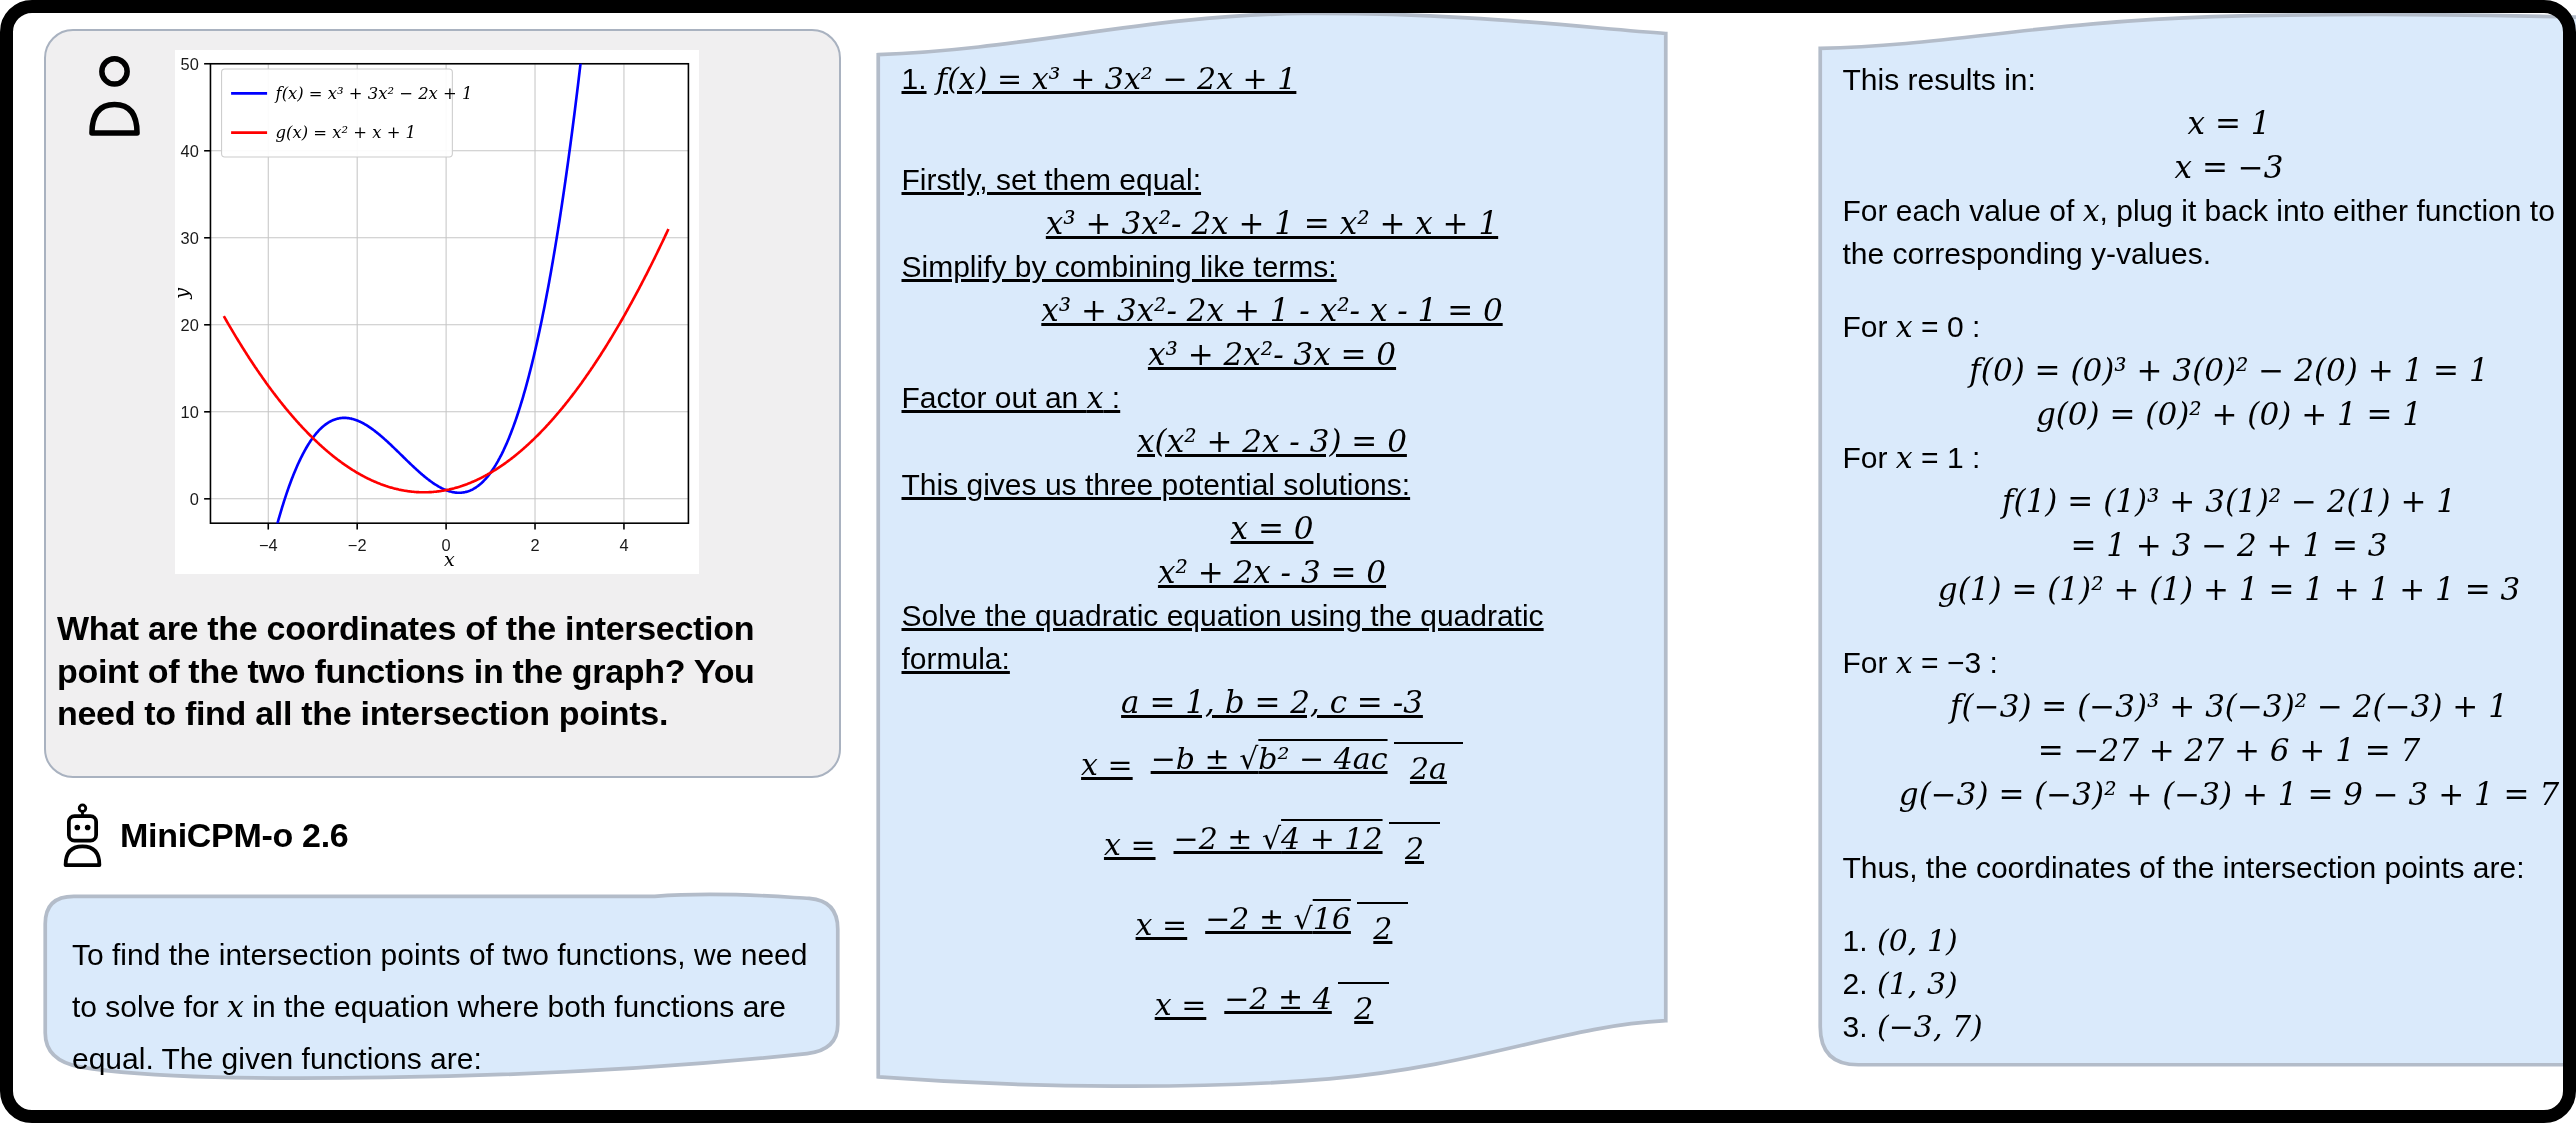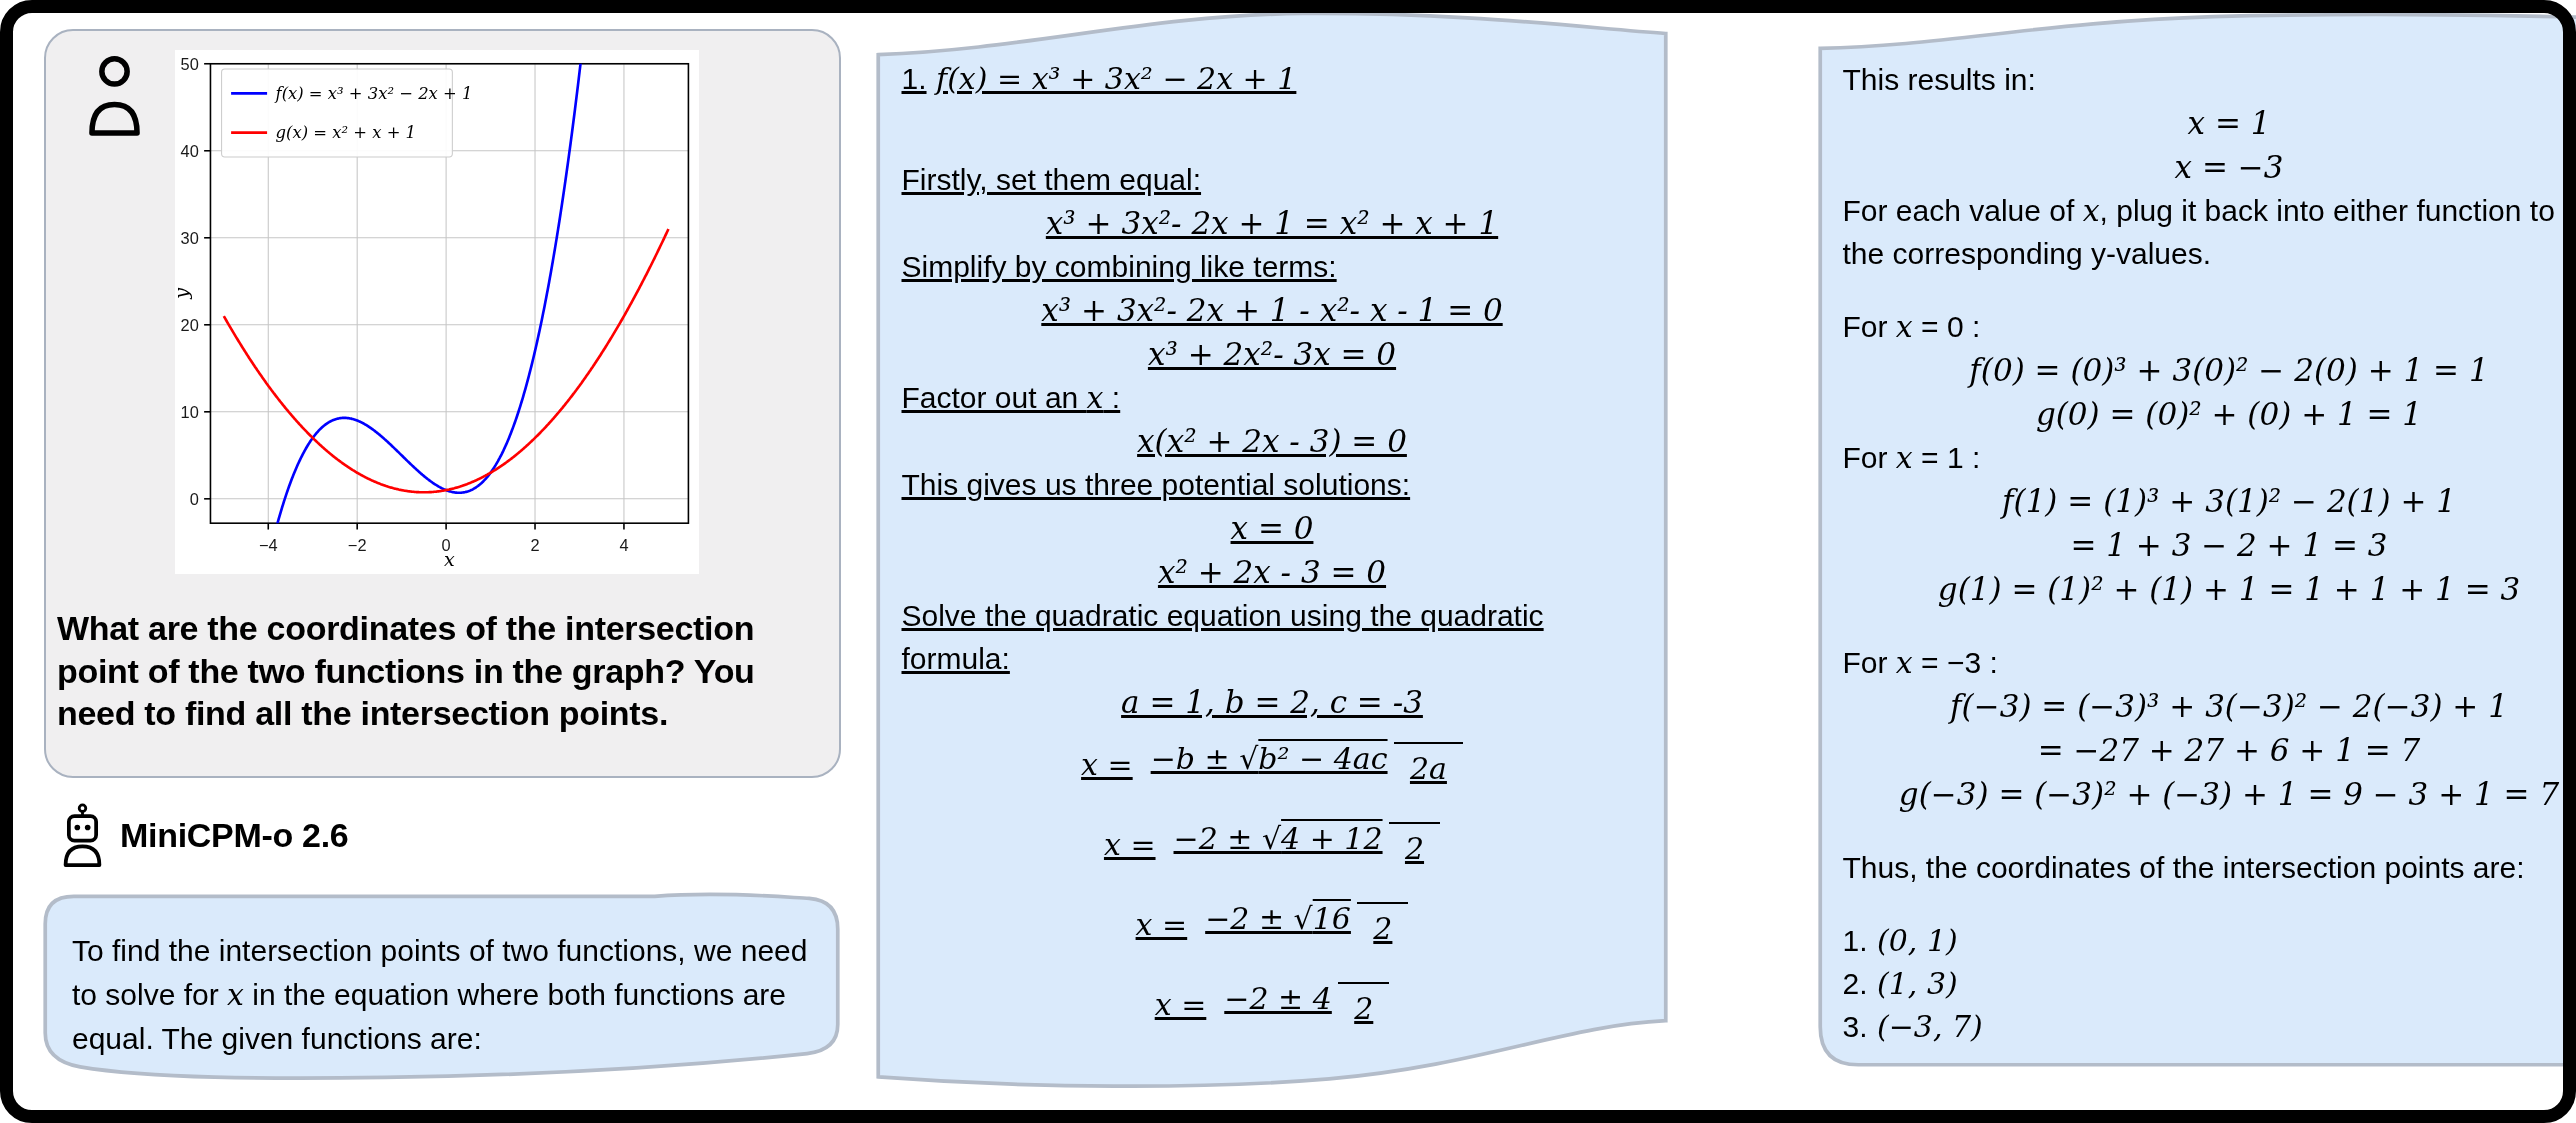--- a/index.html
+++ b/index.html
@@ -16,21 +16,21 @@
             line-height:1.25;letter-spacing:-0.3px;}
   
   .model-row{position:absolute;left:59px;top:803px;display:flex;align-items:center;gap:14px;z-index:2;}
   .robot{width:47px;height:65px;}
   .model-name{font-size:34px;font-weight:bold;letter-spacing:-0.3px;}
   
   .bubble{position:absolute;}
   .bubble .bg{position:absolute;inset:0;width:100%;height:100%;}
   .bubble .content{position:relative;z-index:1;}
   #bubble1{left:41px;top:891px;width:801px;height:196px;}
-  #bubble1 .content{padding:38px 31px 0;font-size:30px;line-height:44px;}
+  #bubble1 .content{padding:38px 31px 0;font-size:30px;line-height:52px;}
   #panel-mid{left:874px;top:6.4px;width:796px;height:1093px;}
   #panel-mid .content{padding:51px 27.5px 0;text-decoration:underline;}
   #panel-right{left:1816px;top:7.4px;width:826px;height:1062px;}
   #panel-right .content{padding:51px 26.5px 0;}
   
   .pline{font-size:30px;line-height:43px;}
   .cmath{font-size:31px;line-height:44px;text-align:center;}
   .math,.mi{font-family:"DejaVu Serif",serif;font-style:italic;}
   .ln{font-family:"Liberation Sans",sans-serif;font-style:normal;margin-right:9.5px;}
   .gap{height:30px;}

